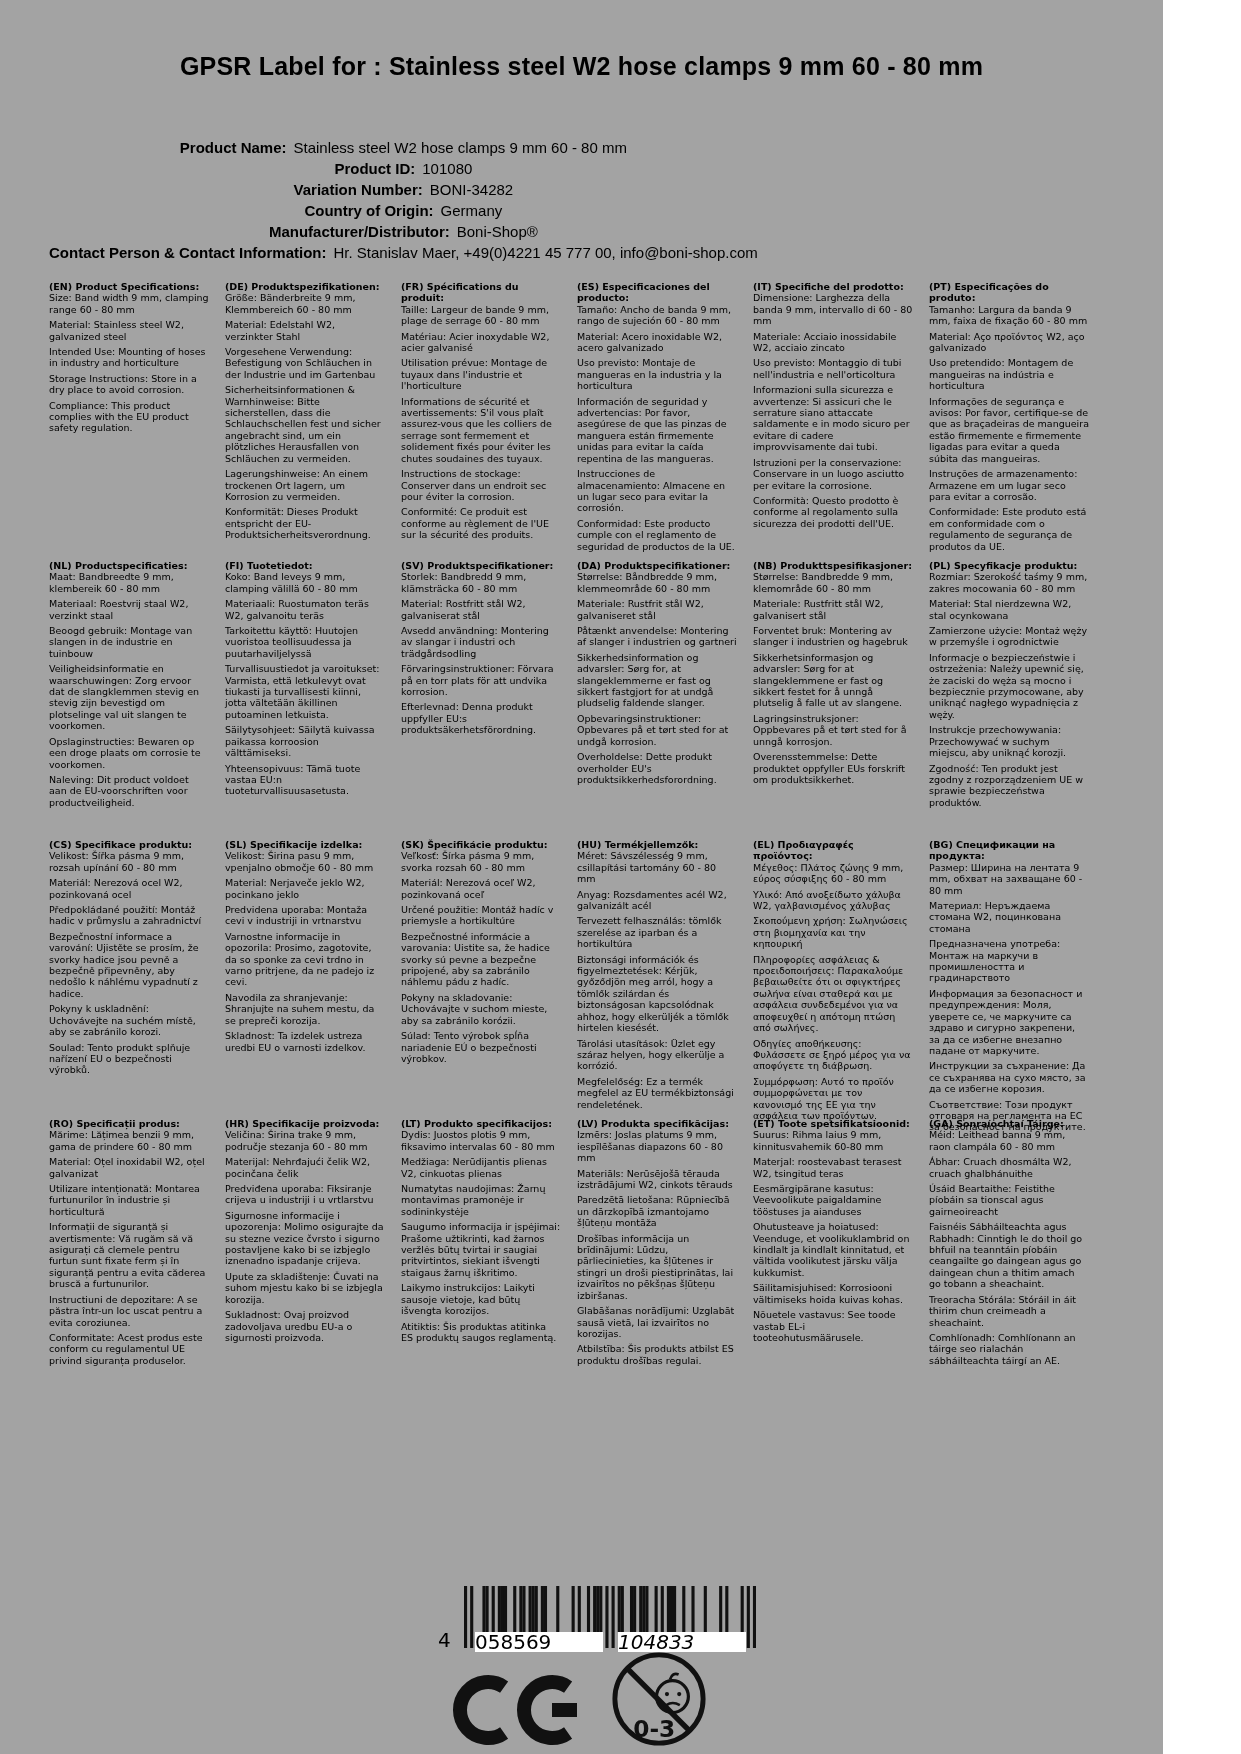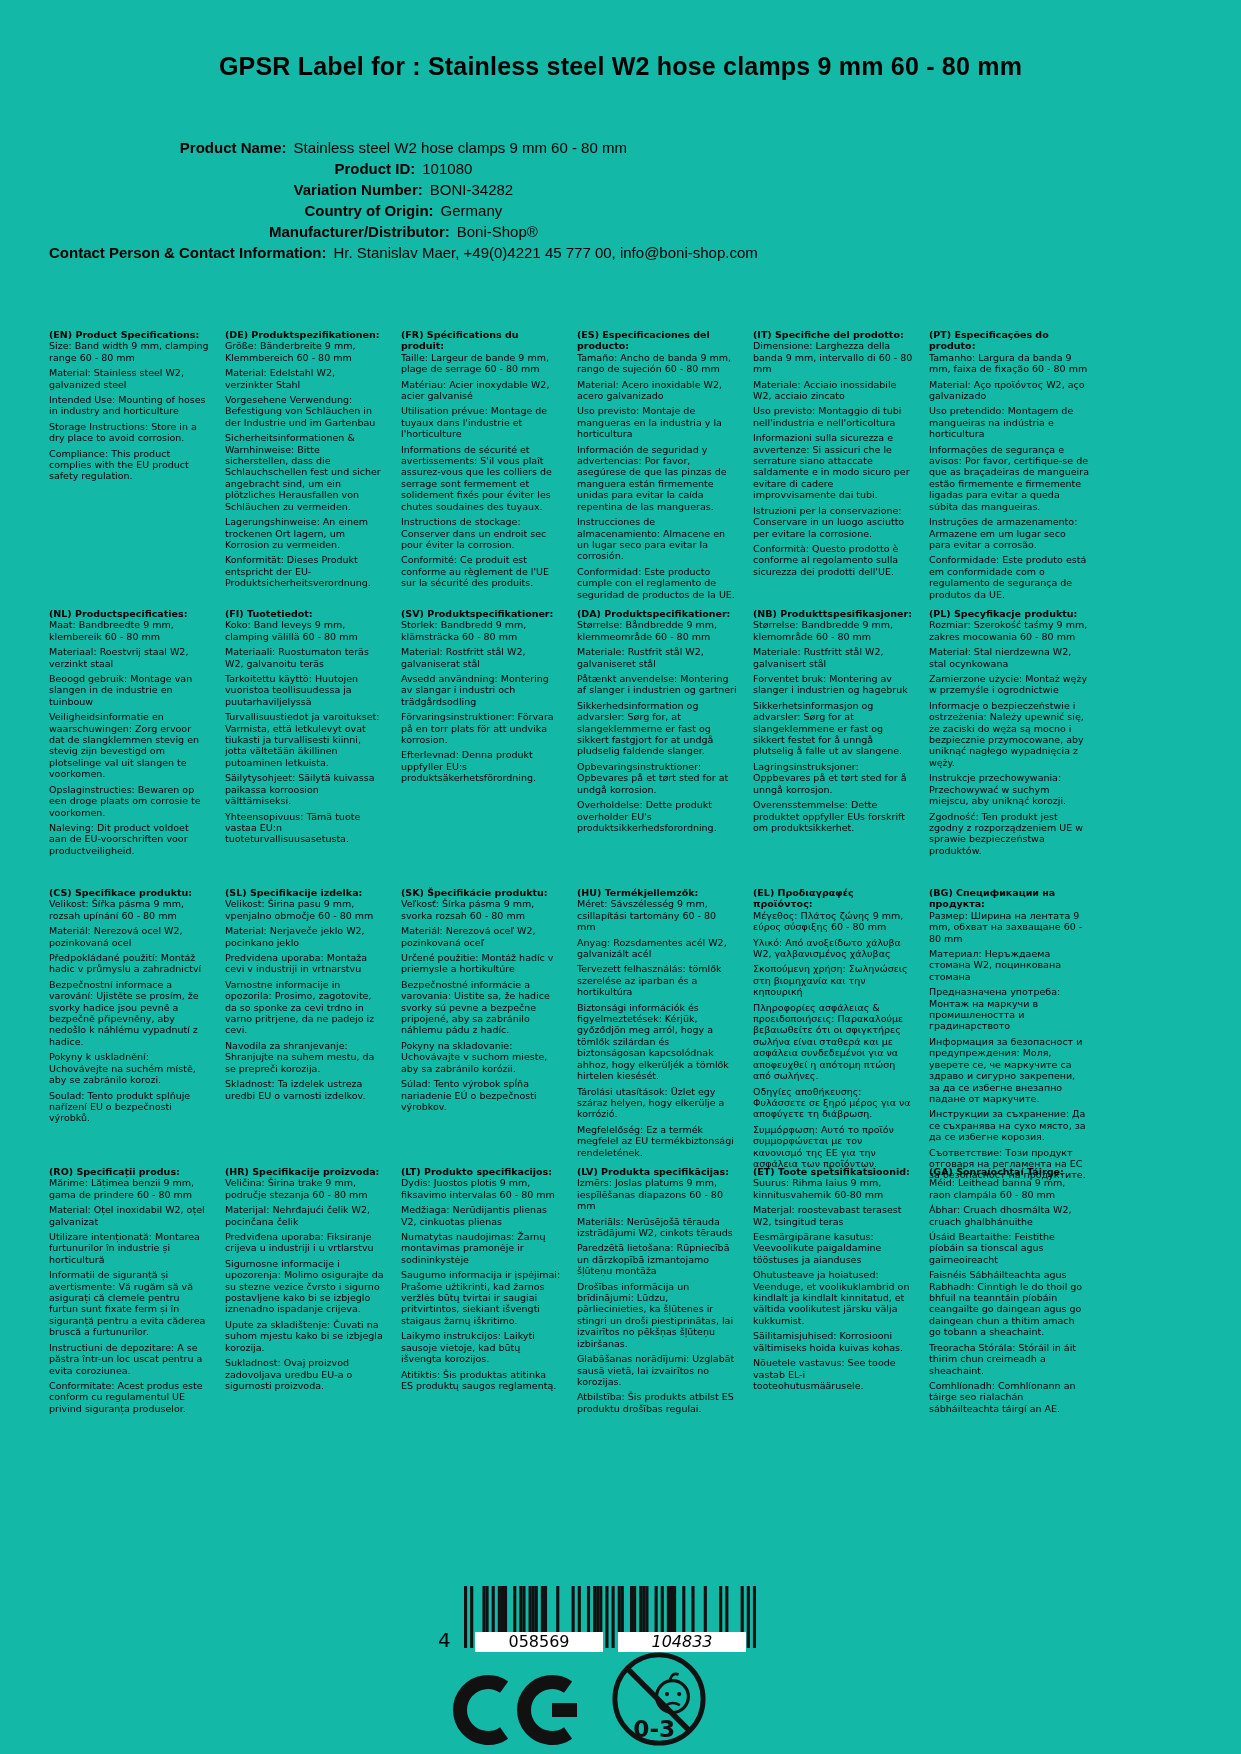--- a/index.html
+++ b/index.html
@@ -1,33 +1,33 @@
 <!DOCTYPE html>
 <html><head>
 <meta charset="utf-8">
 <style>
   html,body{margin:0;padding:0;background:#fff;}
-  .page{position:relative;width:1241px;height:1754px;background:#14b8a6;color:#000;
-        font-family:"DejaVu Sans",sans-serif;overflow:hidden;}
+  .page{position:relative;width:1139px;height:1754px;background:#a3a3a3;color:#000;
+        font-family:"DejaVu Sans",sans-serif;overflow:hidden;padding-left:24px;}
   .title{position:absolute;top:52px;left:0;width:100%;text-align:center;margin:0;
          font-family:"Liberation Sans",sans-serif;font-weight:bold;font-size:25px;letter-spacing:0.2px;}
   .product-info{position:absolute;top:137px;left:49px;font-family:"Liberation Sans",sans-serif;
                 font-size:15px;line-height:21px;text-align:center;}
   .pi-label{font-weight:bold;}
   .pi-value{margin-left:7px;}
   .specs-grid{position:absolute;top:281px;left:49px;width:1056px;display:grid;
               grid-template-columns:repeat(6,176px);grid-auto-rows:279px;}
-  .spec-block{padding-right:16px;font-size:9.5px;line-height:11.4px;margin-top:48px;}
+  .spec-block{padding-right:16px;font-size:9.5px;line-height:11.4px;}
   .spec-title{font-weight:bold;}
   .spec-par{margin:0 0 4px 0;}
   .barcode{position:absolute;left:438px;top:1586px;width:330px;height:64px;}
   .bc-first{position:absolute;left:0;bottom:0;font-size:20px;line-height:20px;}
   .bc-svg{position:absolute;left:26px;top:0;}
-  .bc-g1,.bc-g2{position:absolute;bottom:-2px;width:128px;text-align:center;
-                font-size:16px;line-height:20px;background:#fff;}
+  .bc-g1,.bc-g2{position:absolute;bottom:-2px;width:128px;
+                font-size:20px;line-height:20px;background:#fff;}
   .bc-g1{left:37px;}
   .bc-g2{left:180px;font-style:italic;}
   .ce-mark{position:absolute;left:450px;top:1668px;}
   .age-warning{position:absolute;left:610px;top:1650px;}
 </style>
 </head>
 <body>
 
 <div class="page">
 

